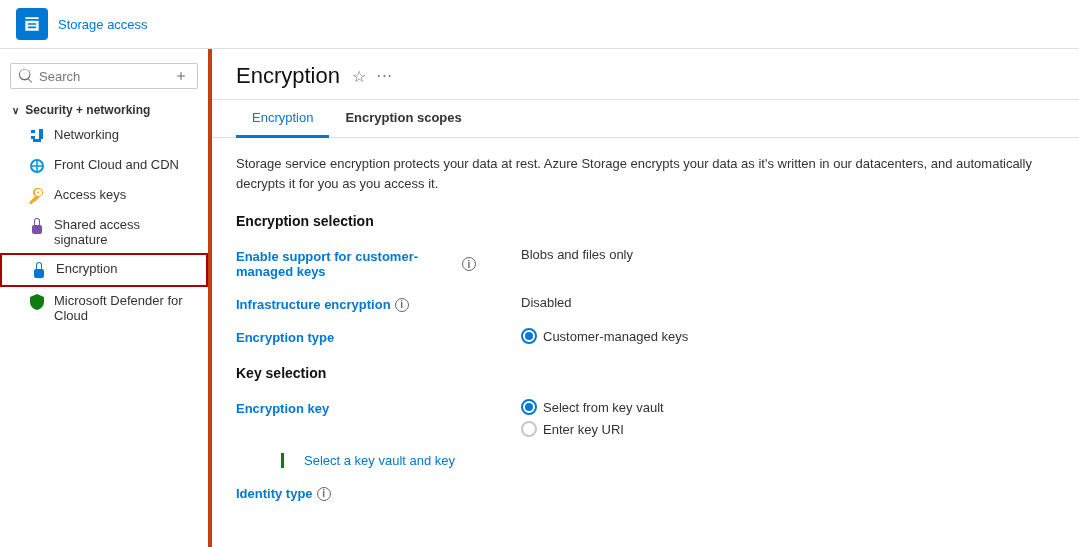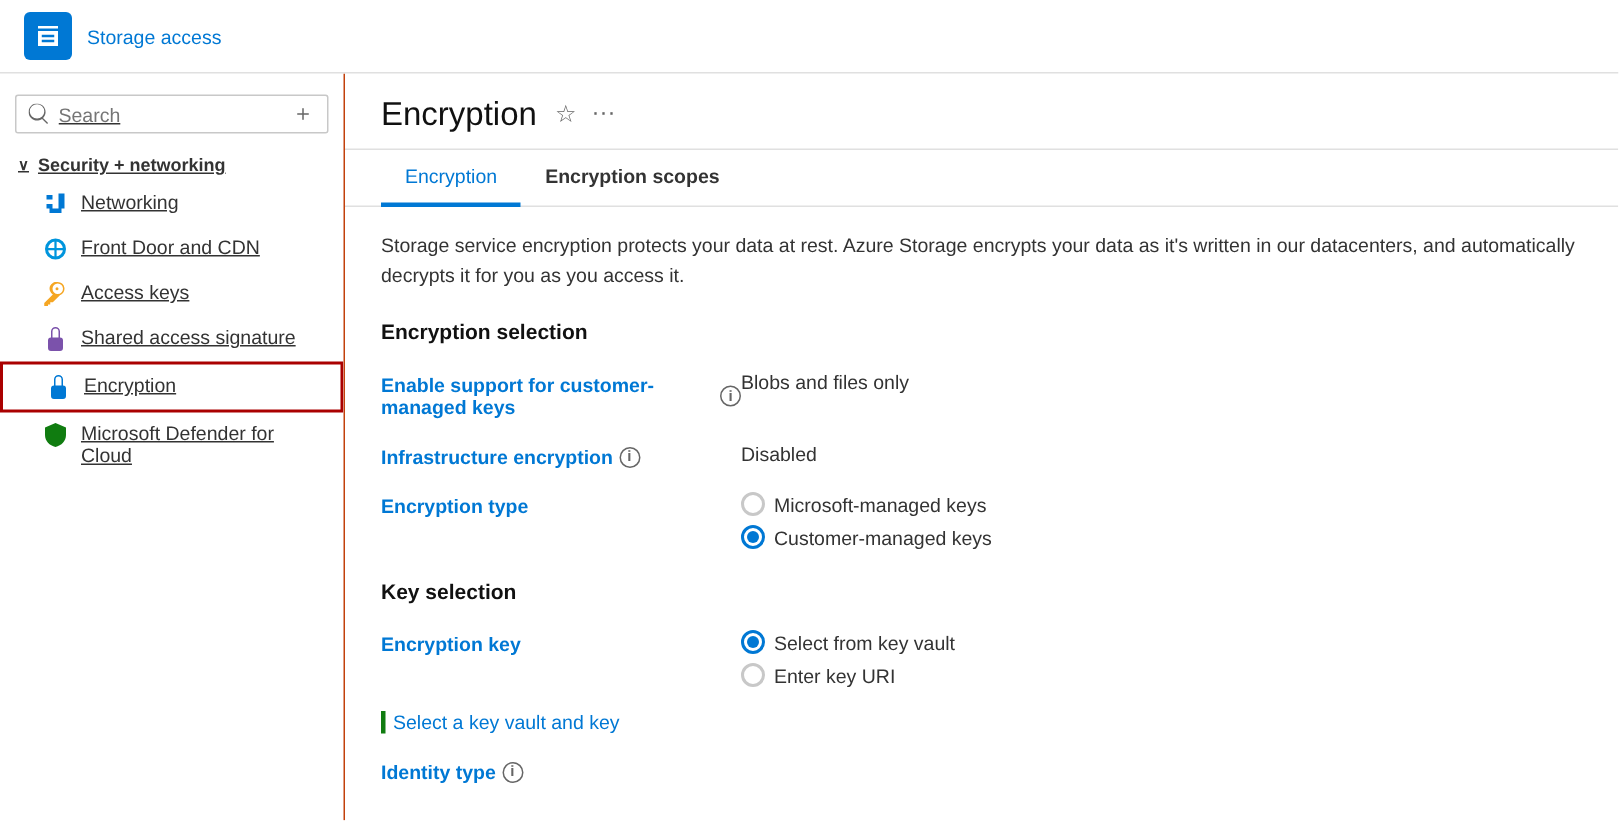--- a/index.html
+++ b/index.html
@@ -29,26 +29,25 @@
     .header-breadcrumb span { color: #0078d4; cursor: pointer; }
 
     .main-layout {
       display: flex;
       flex: 1;
       overflow: hidden;
     }
 
     
     .sidebar {
-      width: 230px;
-      border-right: 1px solid #c2410c;
+      width: 212px;
+      border-right: 4px solid #c2410c;
       overflow-y: auto;
       flex-shrink: 0;
       padding: 8px 0;
-      text-decoration: underline;
     }
     .search-box {
       display: flex;
       align-items: center;
       margin: 6px 10px 10px;
       border: 1px solid #c8c8c8;
       border-radius: 2px;
       padding: 4px 8px;
       background: #fff;
     }
@@ -169,20 +168,21 @@
       gap: 4px;
       font-weight: bold;
     }
     .form-value {
       flex: 1;
       font-size: 13px;
       color: #333;
       display: flex;
       flex-direction: column;
       gap: 6px;
+      margin-left: 45px;
     }
 
     .radio-option {
       display: flex;
       align-items: center;
       gap: 6px;
       font-size: 13px;
       color: #333;
     }
     .radio-circle {
@@ -214,21 +214,21 @@
       color: #666;
       cursor: help;
       flex-shrink: 0;
     }
 
     .required-star { color: #c00; margin-left: 2px; }
 
     .key-vault-link {
       color: #0078d4;
       border-left: 3px solid #107c10;
-      padding-left: 5px;
+      padding-left: 20px;
       cursor: pointer;
       font-size: 13px;
     }
 
     
     .icon-networking { color: #0078d4; }
     .icon-frontdoor { color: #0078d4; }
   </style>
 </head>
 <body>
@@ -272,21 +272,21 @@
       <span>Networking</span>
     </div>
 
     <div class="sidebar-item">
       <div class="item-icon icon-frontdoor">
         <svg width="16" height="16" viewBox="0 0 16 16" fill="#0095dd">
           <circle cx="8" cy="8" r="6" fill="none" stroke="#0095dd" stroke-width="2"></circle>
           <path d="M8 2v12M2 8h12" stroke="#0095dd" stroke-width="1.5"></path>
         </svg>
       </div>
-      <span>Front Door and CDN</span>
+      <span>Front Cloud and CDN</span>
     </div>
 
     <div class="sidebar-item">
       <div class="item-icon">
         <svg width="16" height="16" viewBox="0 0 16 16" fill="#f5a623">
           <path d="M9.5 0a4.5 4.5 0 0 1 1.436 8.764l-4.734 4.734A.5.5 0 0 1 5.848 13.5H4.5v1.5H3v1.5H.5V14l5.736-5.736A4.5 4.5 0 0 1 9.5 0zm0 1a3.5 3.5 0 1 0 0 7 3.5 3.5 0 0 0 0-7zm.5 3.5a1 1 0 1 1-2 0 1 1 0 0 1 2 0z"></path>
         </svg>
       </div>
       <span>Access keys</span>
     </div>
@@ -357,24 +357,20 @@
         <div class="form-value">
           <span>Disabled</span>
         </div>
       </div>
 
       <div class="form-row">
         <div class="form-label">
           <span>Encryption type</span>
         </div>
         <div class="form-value">
-          <div class="radio-option">
-            <div class="radio-circle"></div>
-            <span>Microsoft-managed keys</span>
-          </div>
           <div class="radio-option">
             <div class="radio-circle selected"></div>
             <span>Customer-managed keys</span>
           </div>
         </div>
       </div>
 
       <div class="section-title">Key selection</div>
 
       <div class="form-row">

